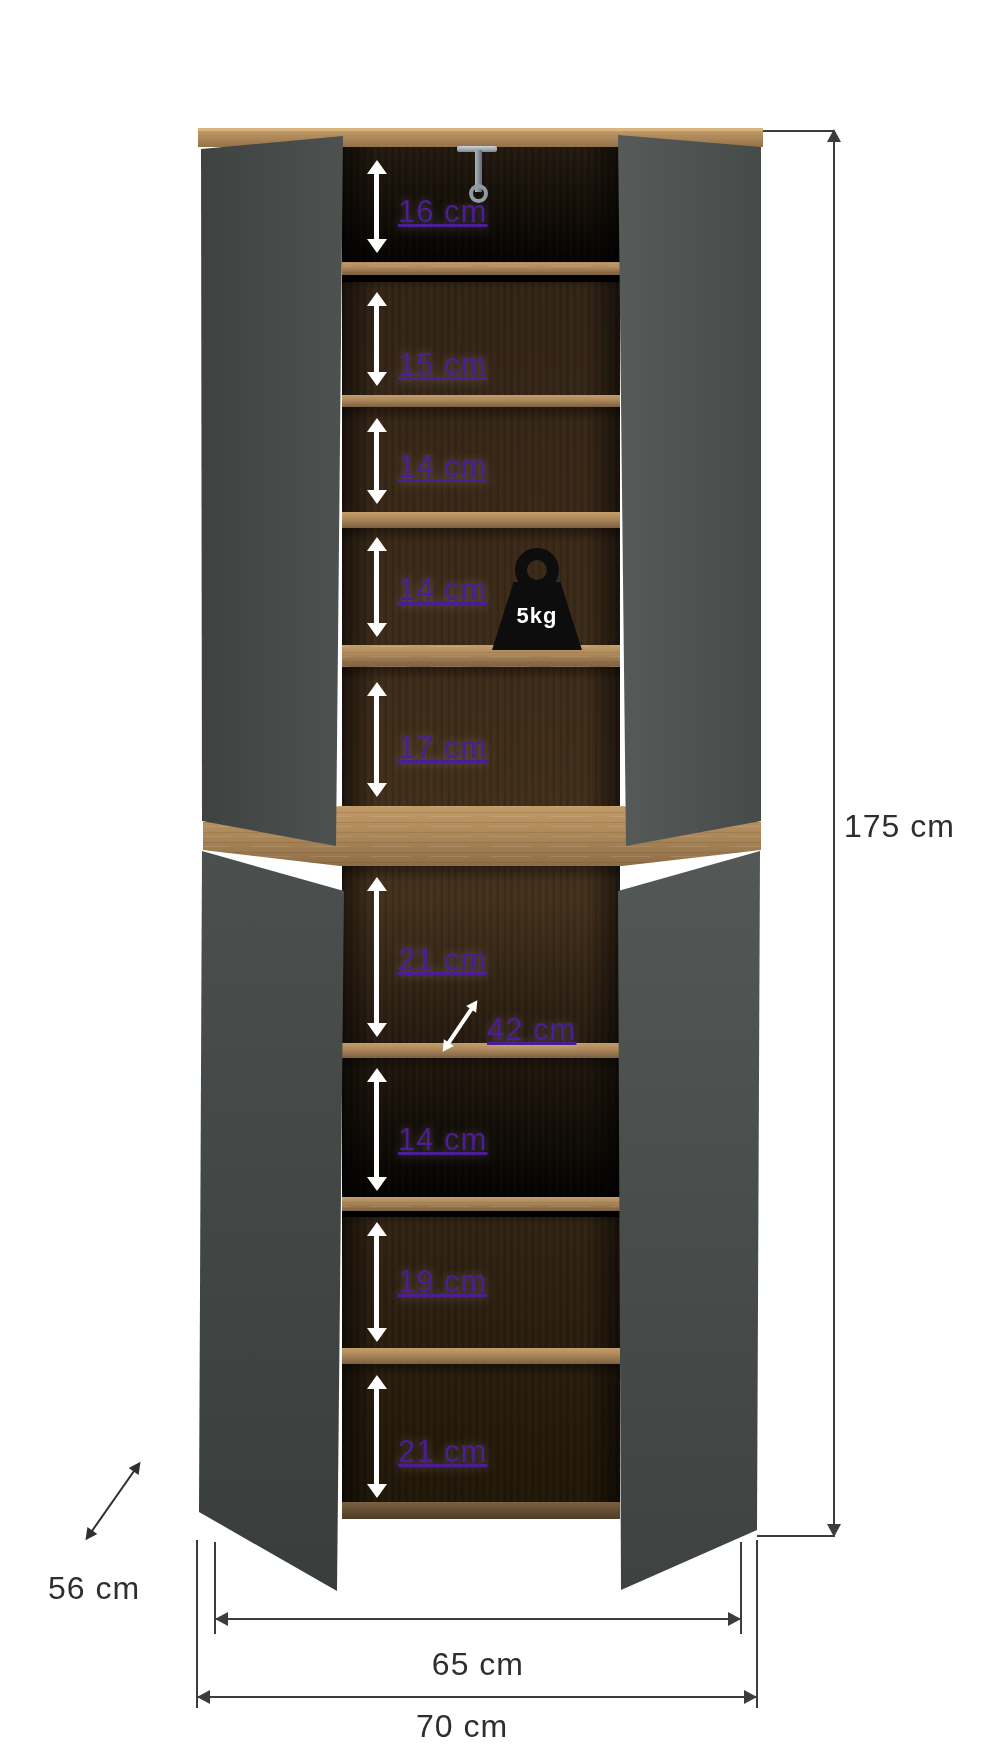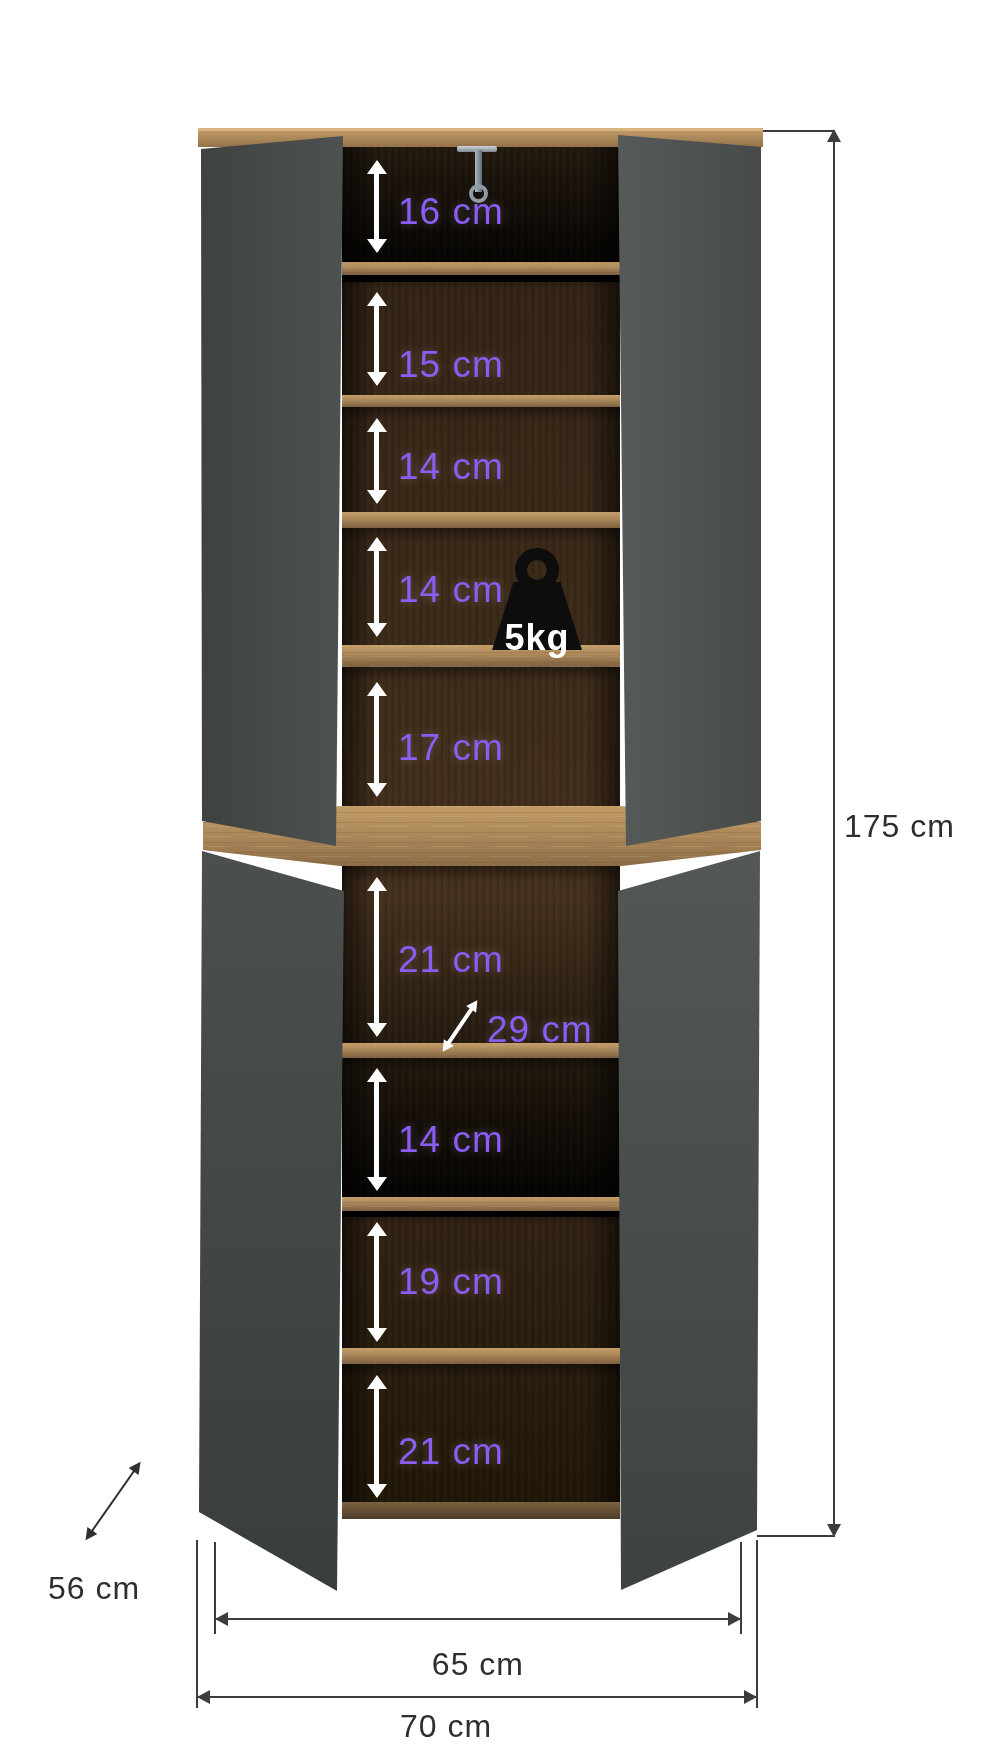--- a/index.html
+++ b/index.html
@@ -14,23 +14,24 @@
     position:absolute; left:374px; width:5px; background:#ffffff;
   }
   .varrow::before, .varrow::after {
     content:""; position:absolute; left:-7.5px;
     border-left:10px solid transparent; border-right:10px solid transparent;
   }
   .varrow::before { top:-13px; border-bottom:14px solid #ffffff; }
   .varrow::after  { bottom:-13px; border-top:14px solid #ffffff; }
 
   .lbl-in {
-    position:absolute; left:398px; color:#8b5cf6; font-size:37px;
+    position:absolute; left:398px; color:#4c1d95; font-size:31px;
     letter-spacing:1px; transform:translateY(-50%); white-space:nowrap;
     text-shadow:0 0 10px rgba(255,255,255,0.25);
+    text-decoration:underline;
   }
 
   
   .darrow-white {
     position:absolute; left:439px; top:1024px; width:42px; height:4px;
     background:#ffffff; transform:rotate(-56deg);
   }
   .darrow-white::before, .darrow-white::after {
     content:""; position:absolute; top:-4px;
     border-top:6px solid transparent; border-bottom:6px solid transparent;
@@ -72,22 +73,22 @@
   
   .weight-ring {
     position:absolute; left:515px; top:548px; width:44px; height:44px;
     border:12px solid #0d0d0d; border-radius:50%; box-sizing:border-box;
   }
   .weight-body {
     position:absolute; left:492px; top:582px; width:90px; height:68px;
     background:#0d0d0d; clip-path:polygon(24% 0, 76% 0, 100% 100%, 0 100%);
   }
   .weight-label {
-    position:absolute; left:492px; top:617px; width:90px; text-align:center;
-    color:#ffffff; font-size:36px; font-weight:bold; letter-spacing:1px;
+    position:absolute; left:492px; top:603px; width:90px; text-align:center;
+    color:#ffffff; font-size:22px; font-weight:bold; letter-spacing:1px;
   }
 </style>
 </head>
 <body>
 
 <div class="canvas">
 
   <svg class="abs" style="left:0;top:0" width="984" height="1758" viewBox="0 0 984 1758">
     <defs>
       <linearGradient id="gBack" x1="0" y1="0" x2="0" y2="1">
@@ -222,21 +223,21 @@
 
   <div class="lbl-in" style="top:212px">16 cm</div>
   <div class="lbl-in" style="top:365px">15 cm</div>
   <div class="lbl-in" style="top:467px">14 cm</div>
   <div class="lbl-in" style="top:590px">14 cm</div>
   <div class="lbl-in" style="top:748px">17 cm</div>
   <div class="lbl-in" style="top:960px">21 cm</div>
   <div class="lbl-in" style="top:1140px">14 cm</div>
   <div class="lbl-in" style="top:1282px">19 cm</div>
   <div class="lbl-in" style="top:1452px">21 cm</div>
-  <div class="lbl-in" style="left:487px;top:1030px">29 cm</div>
+  <div class="lbl-in" style="left:487px;top:1030px">42 cm</div>
 
   <div class="dim" style="left:763px;top:130px;width:71px;height:2px"></div>
   <div class="dim" style="left:833px;top:140px;width:2px;height:1394px"></div>
   <div class="head up" style="left:827px;top:129px"></div>
   <div class="head down" style="left:827px;top:1524px"></div>
   <div class="dim" style="left:757px;top:1535px;width:78px;height:2px"></div>
   <div class="lbl-out" style="left:844px;top:808px">175 cm</div>
 
   <div class="darrow-black"></div>
   <div class="lbl-out" style="left:48px;top:1570px">56 cm</div>
@@ -247,15 +248,15 @@
   <div class="dim" style="left:740px;top:1542px;width:2px;height:92px"></div>
 
   <div class="dim" style="left:215px;top:1618px;width:526px;height:2px"></div>
   <div class="head left" style="left:215px;top:1612px"></div>
   <div class="head right" style="left:728px;top:1612px"></div>
   <div class="lbl-out" style="left:400px;top:1646px;width:124px;text-align:right">65 cm</div>
 
   <div class="dim" style="left:197px;top:1696px;width:560px;height:2px"></div>
   <div class="head left" style="left:197px;top:1690px"></div>
   <div class="head right" style="left:744px;top:1690px"></div>
-  <div class="lbl-out" style="left:400px;top:1708px;width:124px;text-align:left">70 cm</div>
+  <div class="lbl-out" style="left:400px;top:1708px;width:124px;text-align:center">70 cm</div>
 
 </div>
 
 </body></html>

